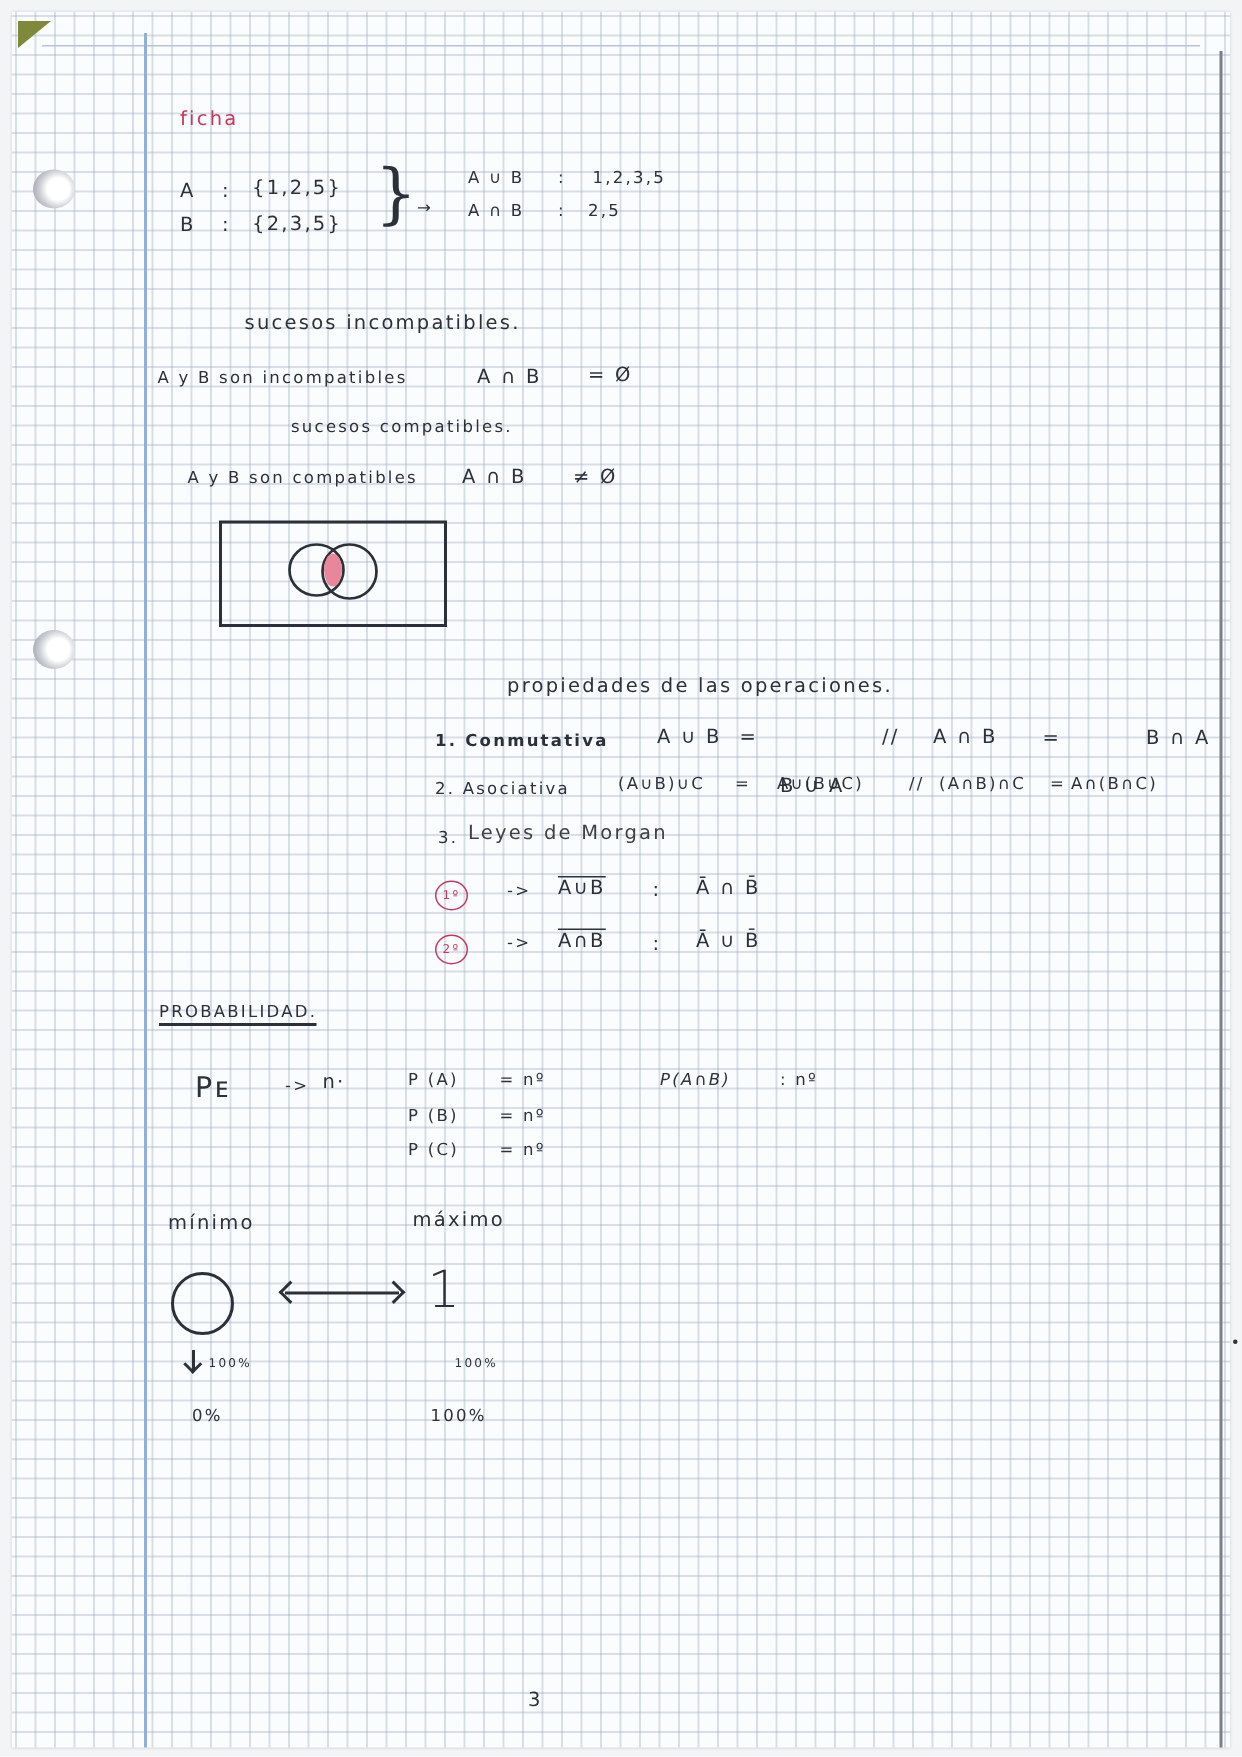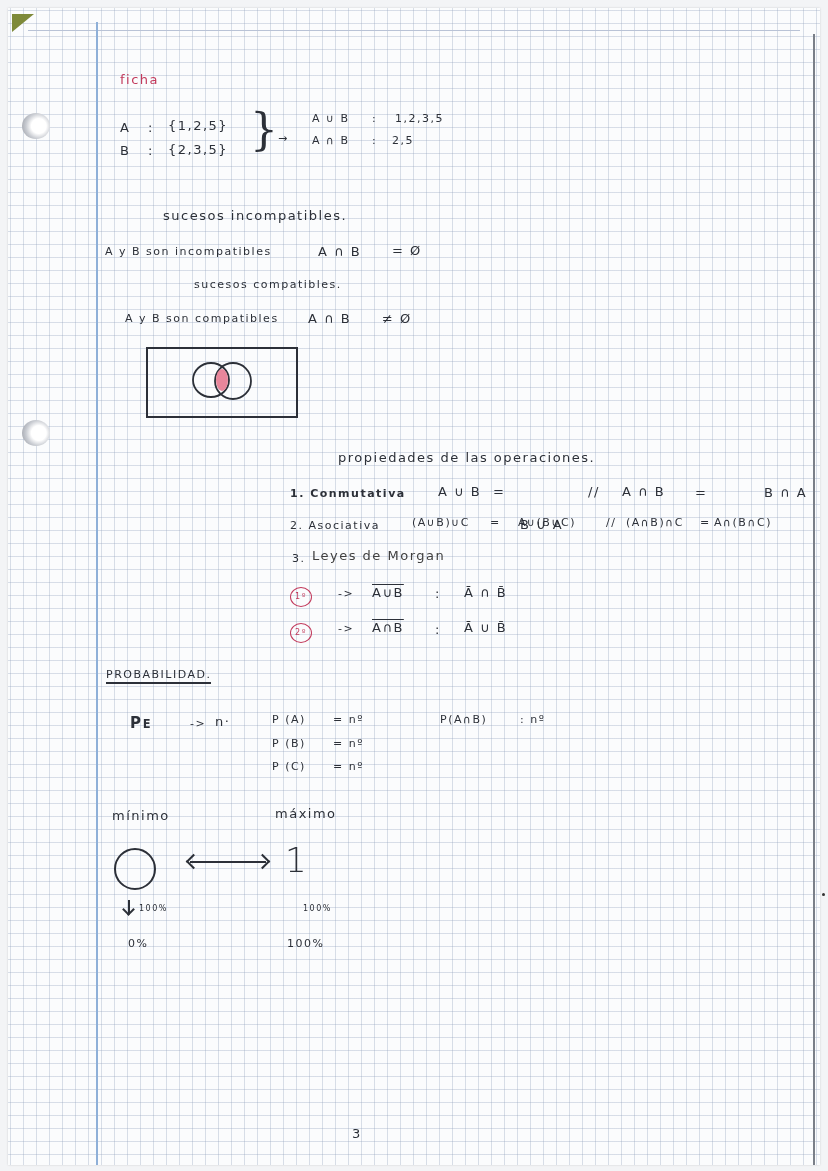--- a/index.html
+++ b/index.html
@@ -25,21 +25,21 @@
   .top-strip { position: absolute; left: 20px; right: 20px; top: 10px; height: 12px; border-bottom: 1px solid #b9c3d6; }
   .margin-line { position: absolute; left: 88px; top: 14px; bottom: 0; width: 2px; background: #8fb0d8; }
   .right-line { position: absolute; left: 805px; top: 26px; bottom: 0; width: 2px; background: #7a7f88; }
   .hole {
     position: absolute; left: 14px; width: 28px; height: 26px; border-radius: 50%;
     background: radial-gradient(circle at 60% 50%, #ffffff 0 35%, #c9ccd2 60%, #8c9099 100%);
   }
   .hw { position: absolute; color: #2c3038; font-family: "DejaVu Sans", sans-serif; letter-spacing: 1.5px; white-space: nowrap; }
   .sm { font-size: 11px; }
   .md { font-size: 13px; }
-  .lg { font-size: 15px; font-weight: bold; }
+  .lg { font-size: 19px; }
   .red { color: #c23a5c; }
   .orange { color: #404040; }
   .ul { border-bottom: 2px solid #2c3038; padding-bottom: 1px; }
   .ovl { text-decoration: overline; }
   .brace { position: absolute; font-size: 44px; color: #2c3038; font-family: "DejaVu Serif", serif; line-height: 1; }
   .venn-box { position: absolute; left: 146px; top: 347px; width: 148px; height: 67px; border: 2px solid #2c3038; }
   .circle-red { display: inline-block; border: 1.5px solid #c23a5c; border-radius: 50%; width: 20px; height: 18px; text-align: center; line-height: 18px; font-size: 8px; color: #c23a5c; }
   .big-circle { position: absolute; left: 114px; top: 848px; width: 38px; height: 38px; border: 2.5px solid #2c3038; border-radius: 50%; }
   .arrow-line { position: absolute; left: 190px; top: 861px; width: 76px; height: 2px; background: #2c3038; }
   .arrow-line::before { content: ""; position: absolute; left: -2px; top: -5px; width: 9px; height: 9px; border-left: 2px solid #2c3038; border-bottom: 2px solid #2c3038; transform: rotate(45deg); }
@@ -137,21 +137,21 @@
 <div class="hw sm" style="left:190px; top:717px;">-&gt;</div>
 <div class="hw md" style="left:215px; top:714px;">n·</div>
 
 <div class="hw sm" style="left:272px; top:713px;">P (A)</div>
 <div class="hw sm" style="left:333px; top:713px;">= nº</div>
 <div class="hw sm" style="left:272px; top:737px;">P (B)</div>
 <div class="hw sm" style="left:333px; top:737px;">= nº</div>
 <div class="hw sm" style="left:272px; top:760px;">P (C)</div>
 <div class="hw sm" style="left:333px; top:760px;">= nº</div>
 
-<div class="hw sm" style="left:440px; top:713px;">P(A∩B)</div>
+<div class="hw sm" style="left:440px; top:713px;font-style:italic;">P(A∩B)</div>
 <div class="hw sm" style="left:520px; top:713px;">: nº</div>
 
 <div class="hw md" style="left:112px; top:808px;">mínimo</div>
 <div class="hw md" style="left:275px; top:806px;">máximo</div>
 <div class="big-circle"></div>
 <div class="arrow-line"></div>
 <div class="big-one">1</div>
 <div class="down-arrow"></div>
 <div class="hw" style="left:139px; top:904px; font-size:8px;">100%</div>
 <div class="hw" style="left:303px; top:904px; font-size:8px;">100%</div>

